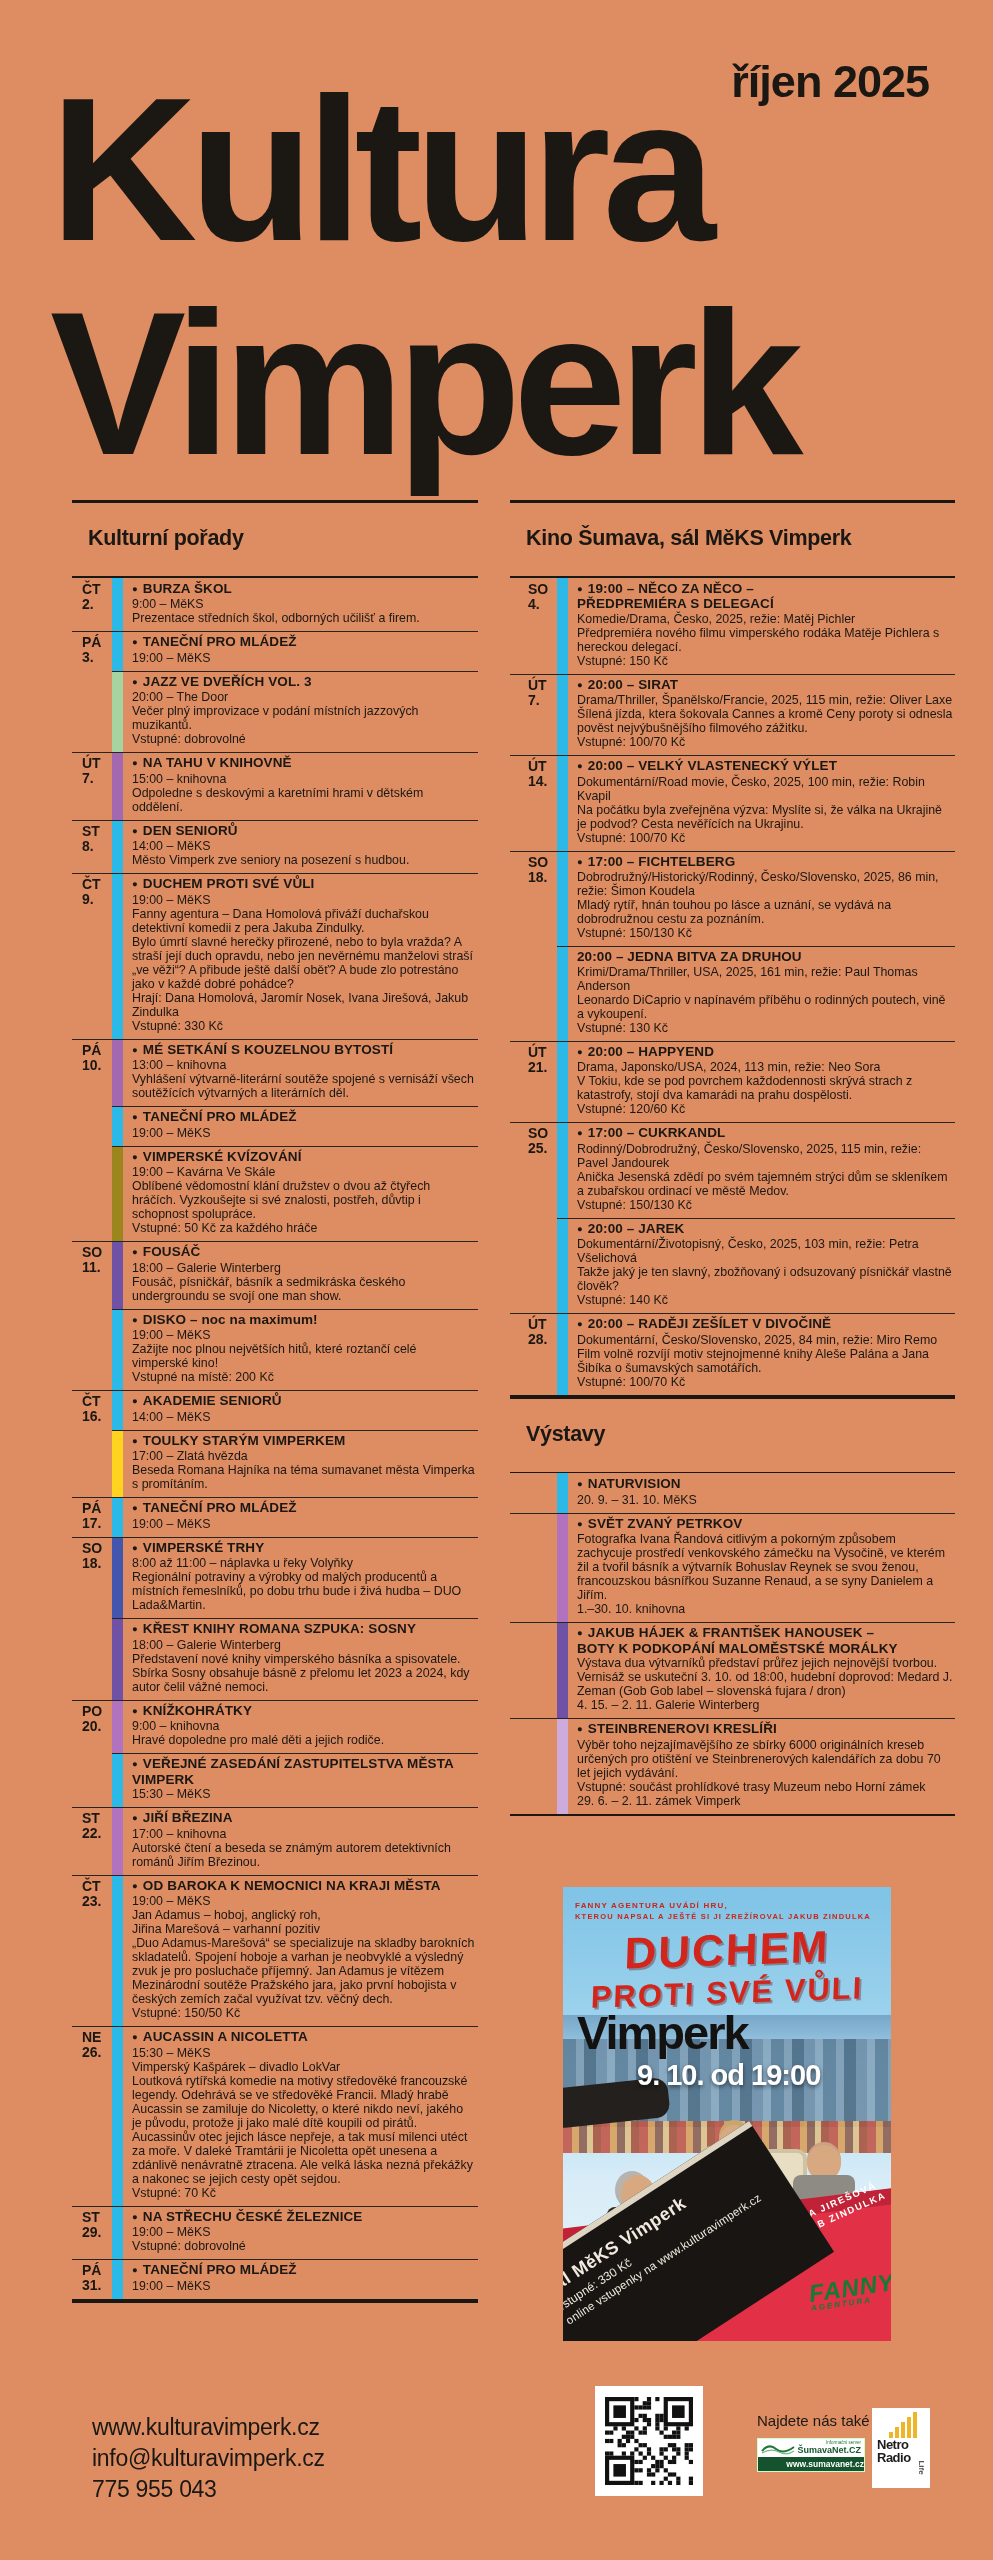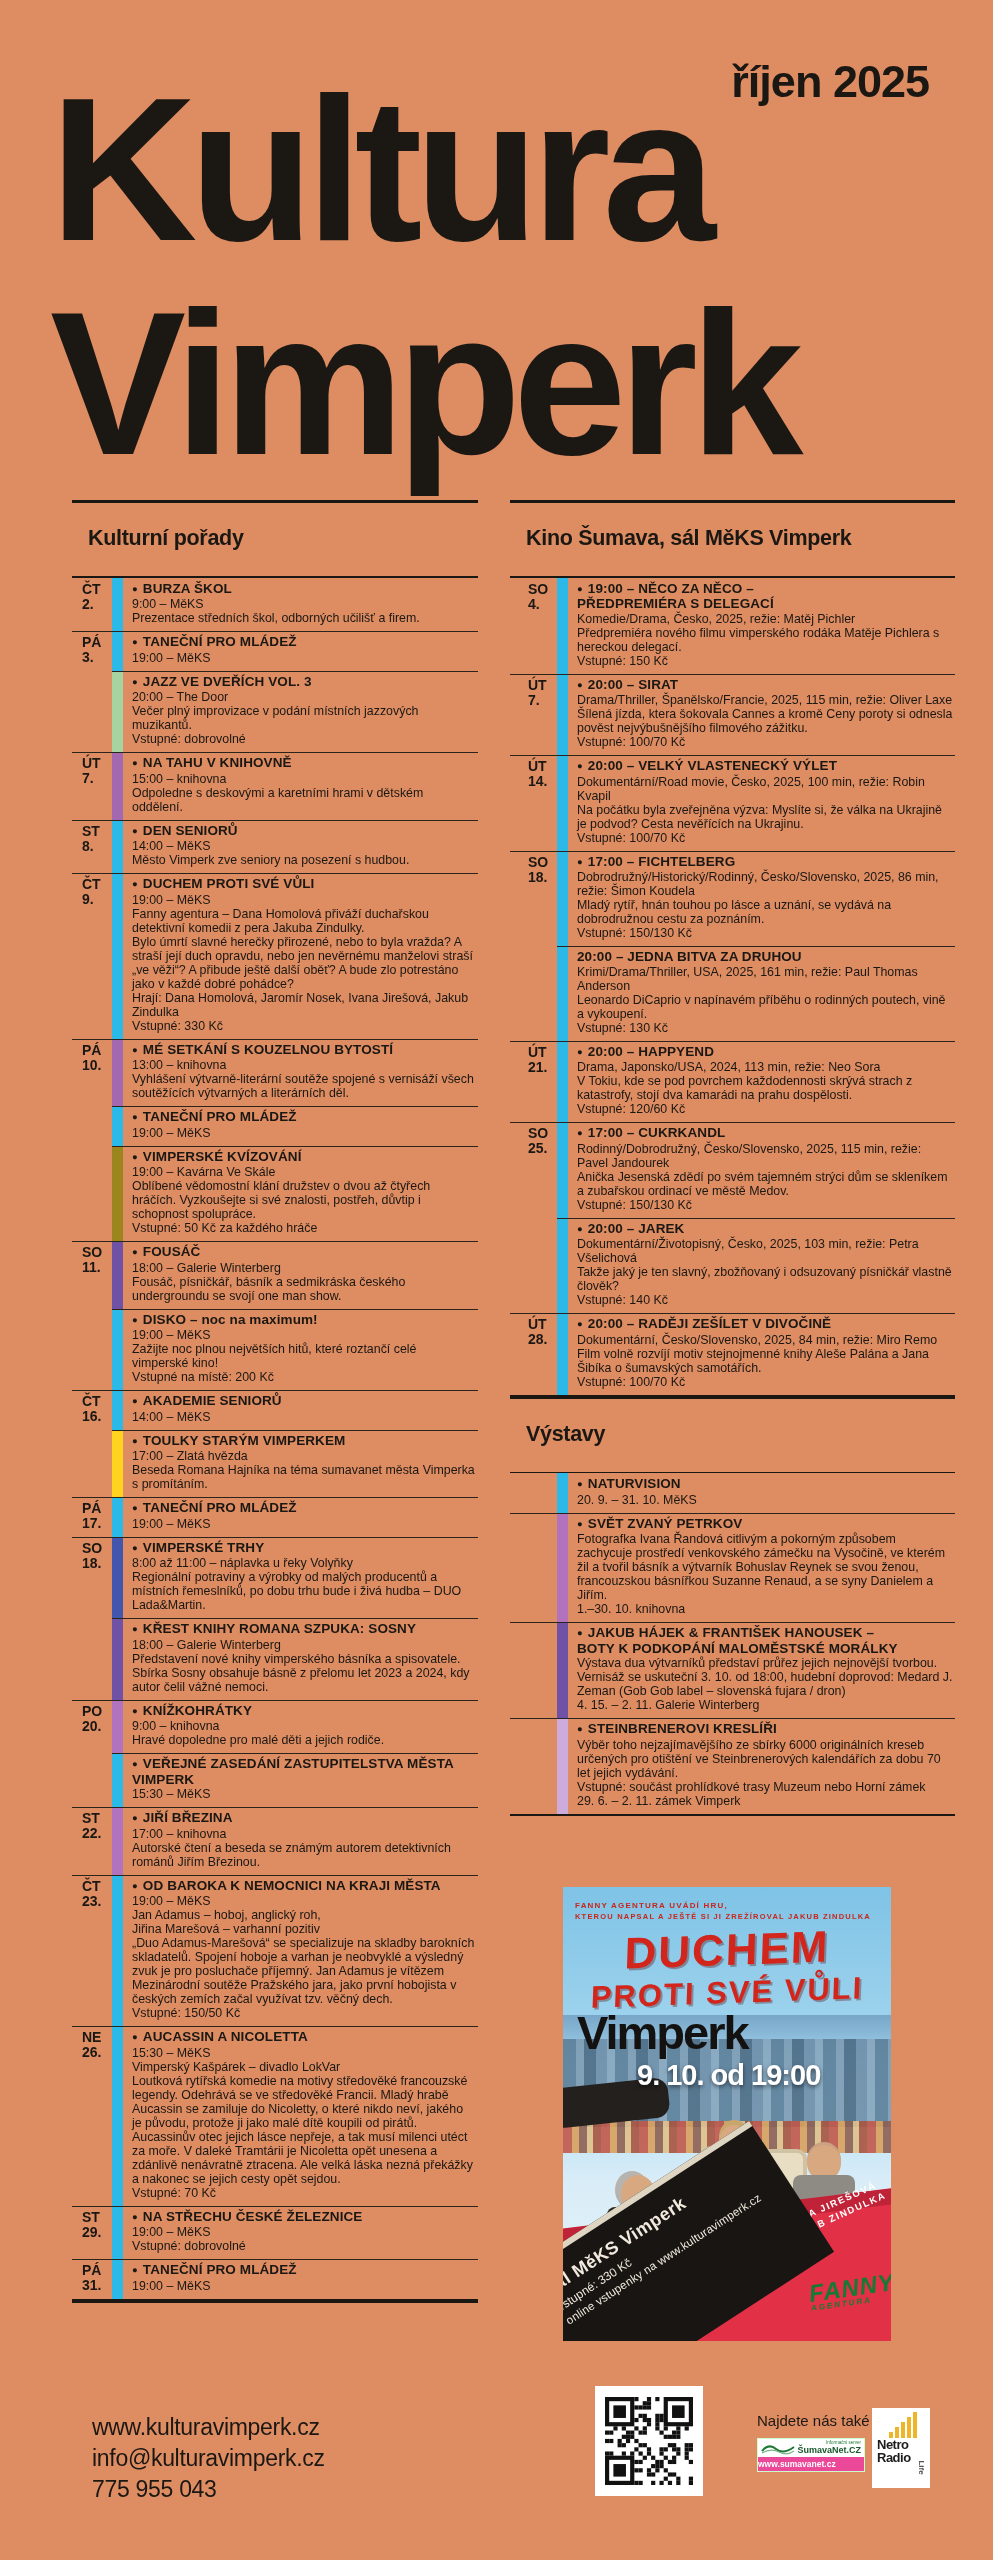--- a/index.html
+++ b/index.html
@@ -88,21 +88,21 @@
   .f-logo-name{font-size:26px;font-weight:700;margin-top:4px;letter-spacing:-0.5px;}
   .f-qr{position:absolute;left:595px;top:2386px;width:108px;height:110px;background:#fff;
         display:flex;align-items:center;justify-content:center;}
   .f-findus{position:absolute;left:757px;top:2412px;font-size:15px;}
   .f-sumava{position:absolute;left:757px;top:2438px;width:106px;background:#fff;border:1px solid #cfc;
             font-family:"Liberation Sans",sans-serif;}
   .f-sumava-top{display:flex;align-items:center;padding:2px 3px;}
   .f-sumava-txt{text-align:right;flex:1;line-height:1;}
   .f-sumava-tag{font-size:4.5px;color:#1E7A36;}
   .f-sumava-name{font-size:9px;font-weight:700;color:#14582a;}
-  .f-sumava-url{background:#ec4899;color:#fff;text-align:left;font-size:8.5px;font-weight:700;padding:2px 0;}
+  .f-sumava-url{background:#14532d;color:#fff;text-align:right;font-size:8.5px;font-weight:700;padding:2px 0;}
   .f-netro{position:absolute;left:872px;top:2408px;width:58px;height:80px;background:#fff;
            padding:4px 5px;box-sizing:border-box;}
   .f-bars{display:flex;align-items:flex-end;gap:2px;height:26px;justify-content:flex-end;padding-right:8px;}
   .f-bars span{width:4px;background:#F0B428;display:block;}
   .f-netro-n{font-size:13px;font-weight:700;line-height:13px;color:#1c1c1c;letter-spacing:-0.5px;}
   .f-netro-life{position:absolute;right:2px;bottom:16px;font-size:8px;font-weight:700;color:#555;
                 transform:rotate(90deg);transform-origin:center;}
 </style>
 </head>
 <body>

